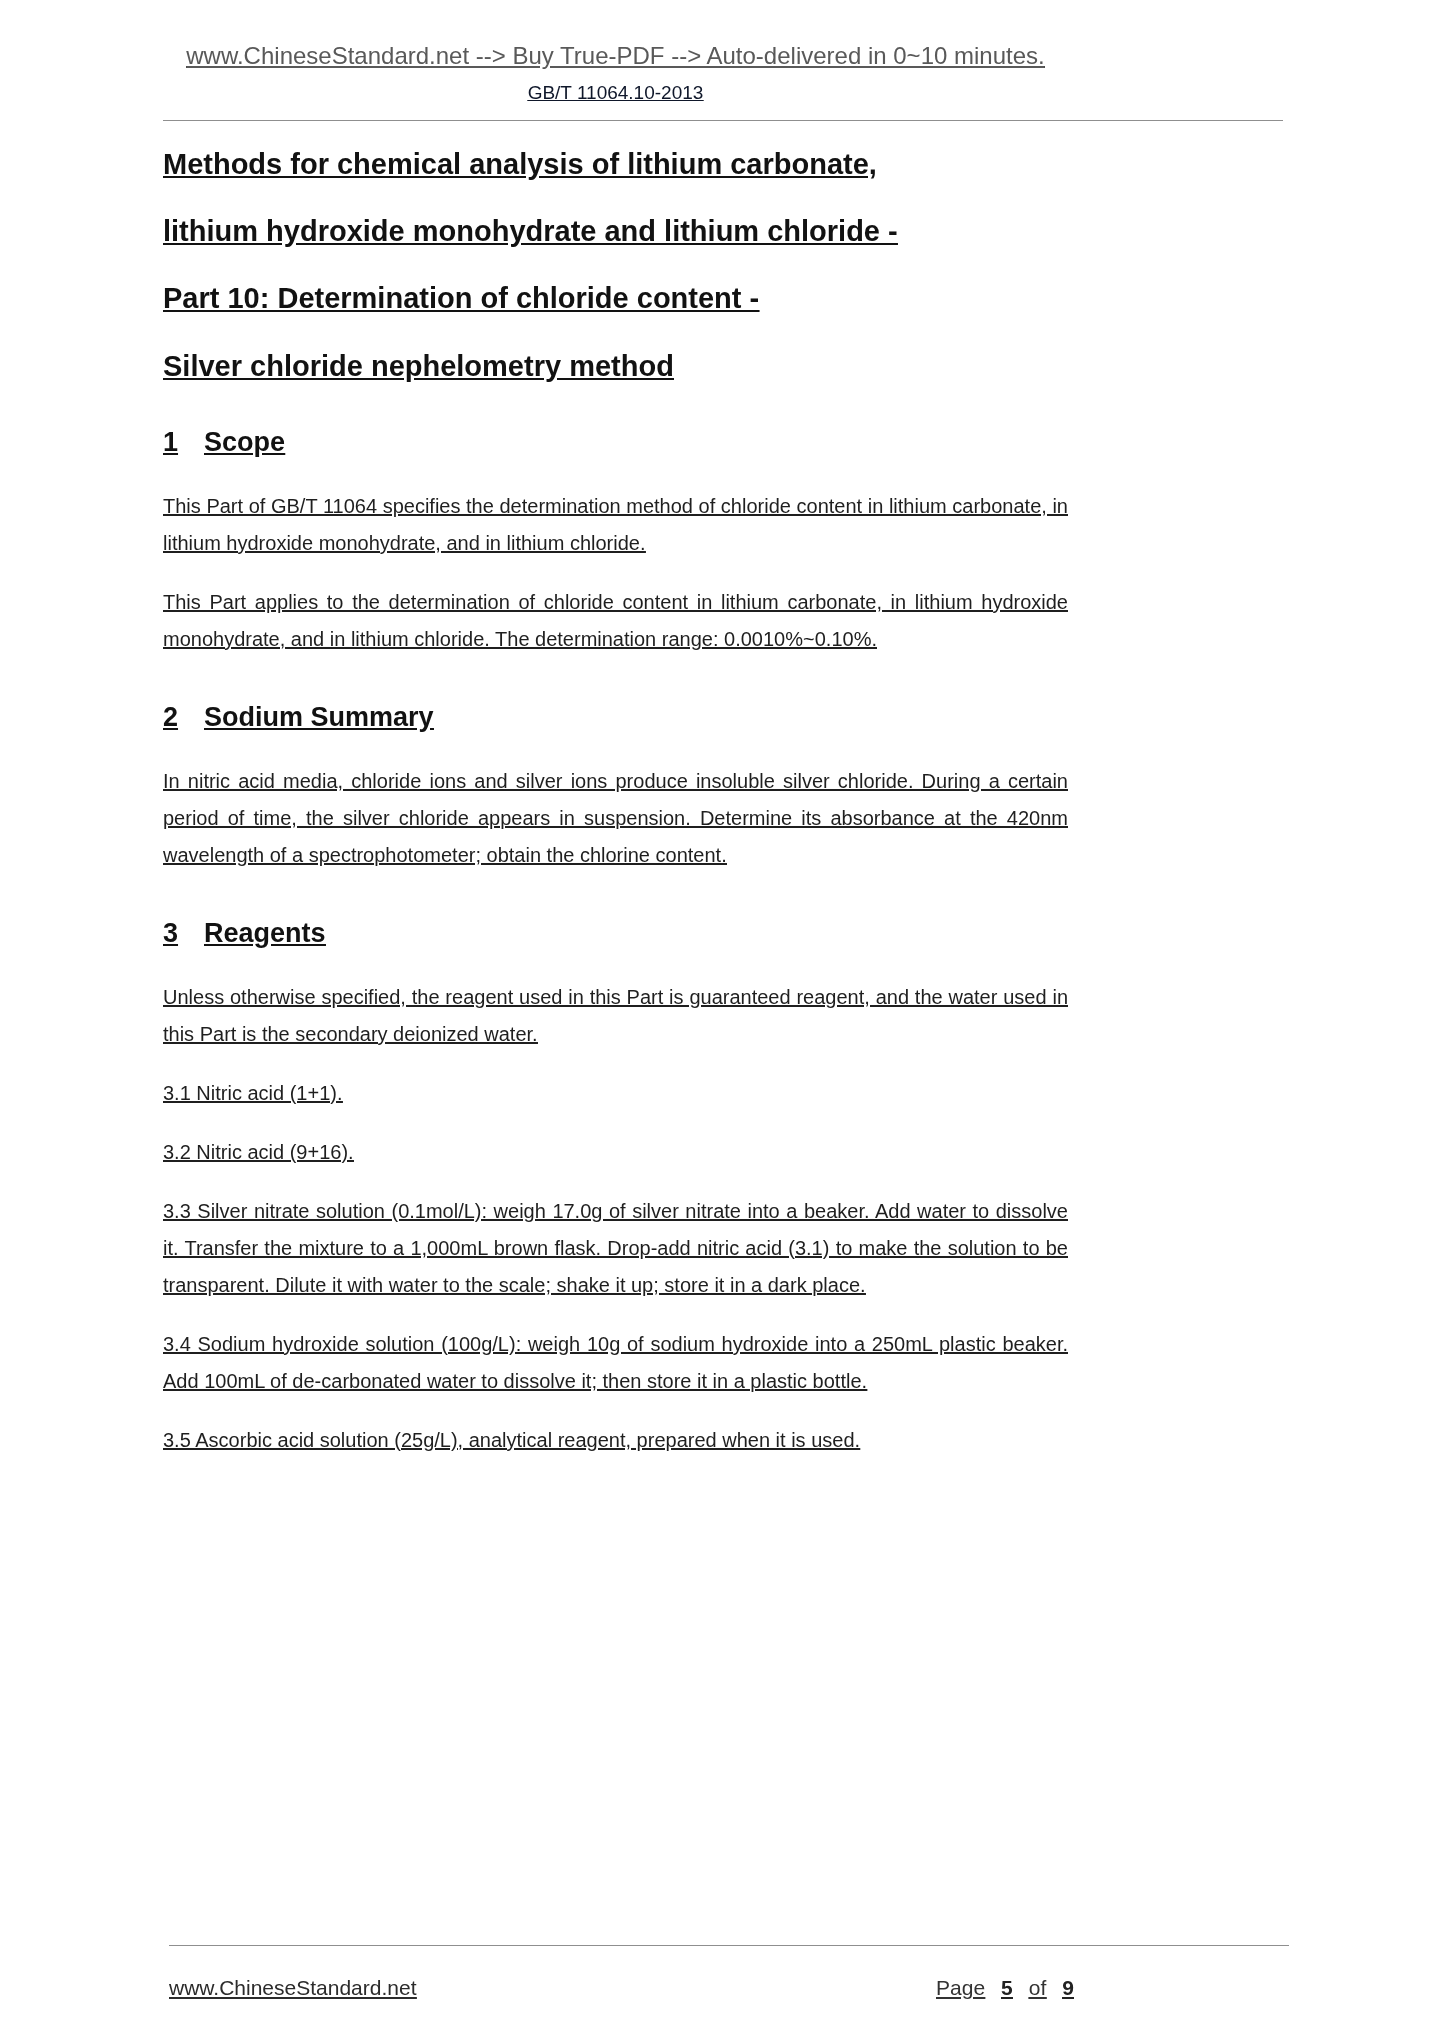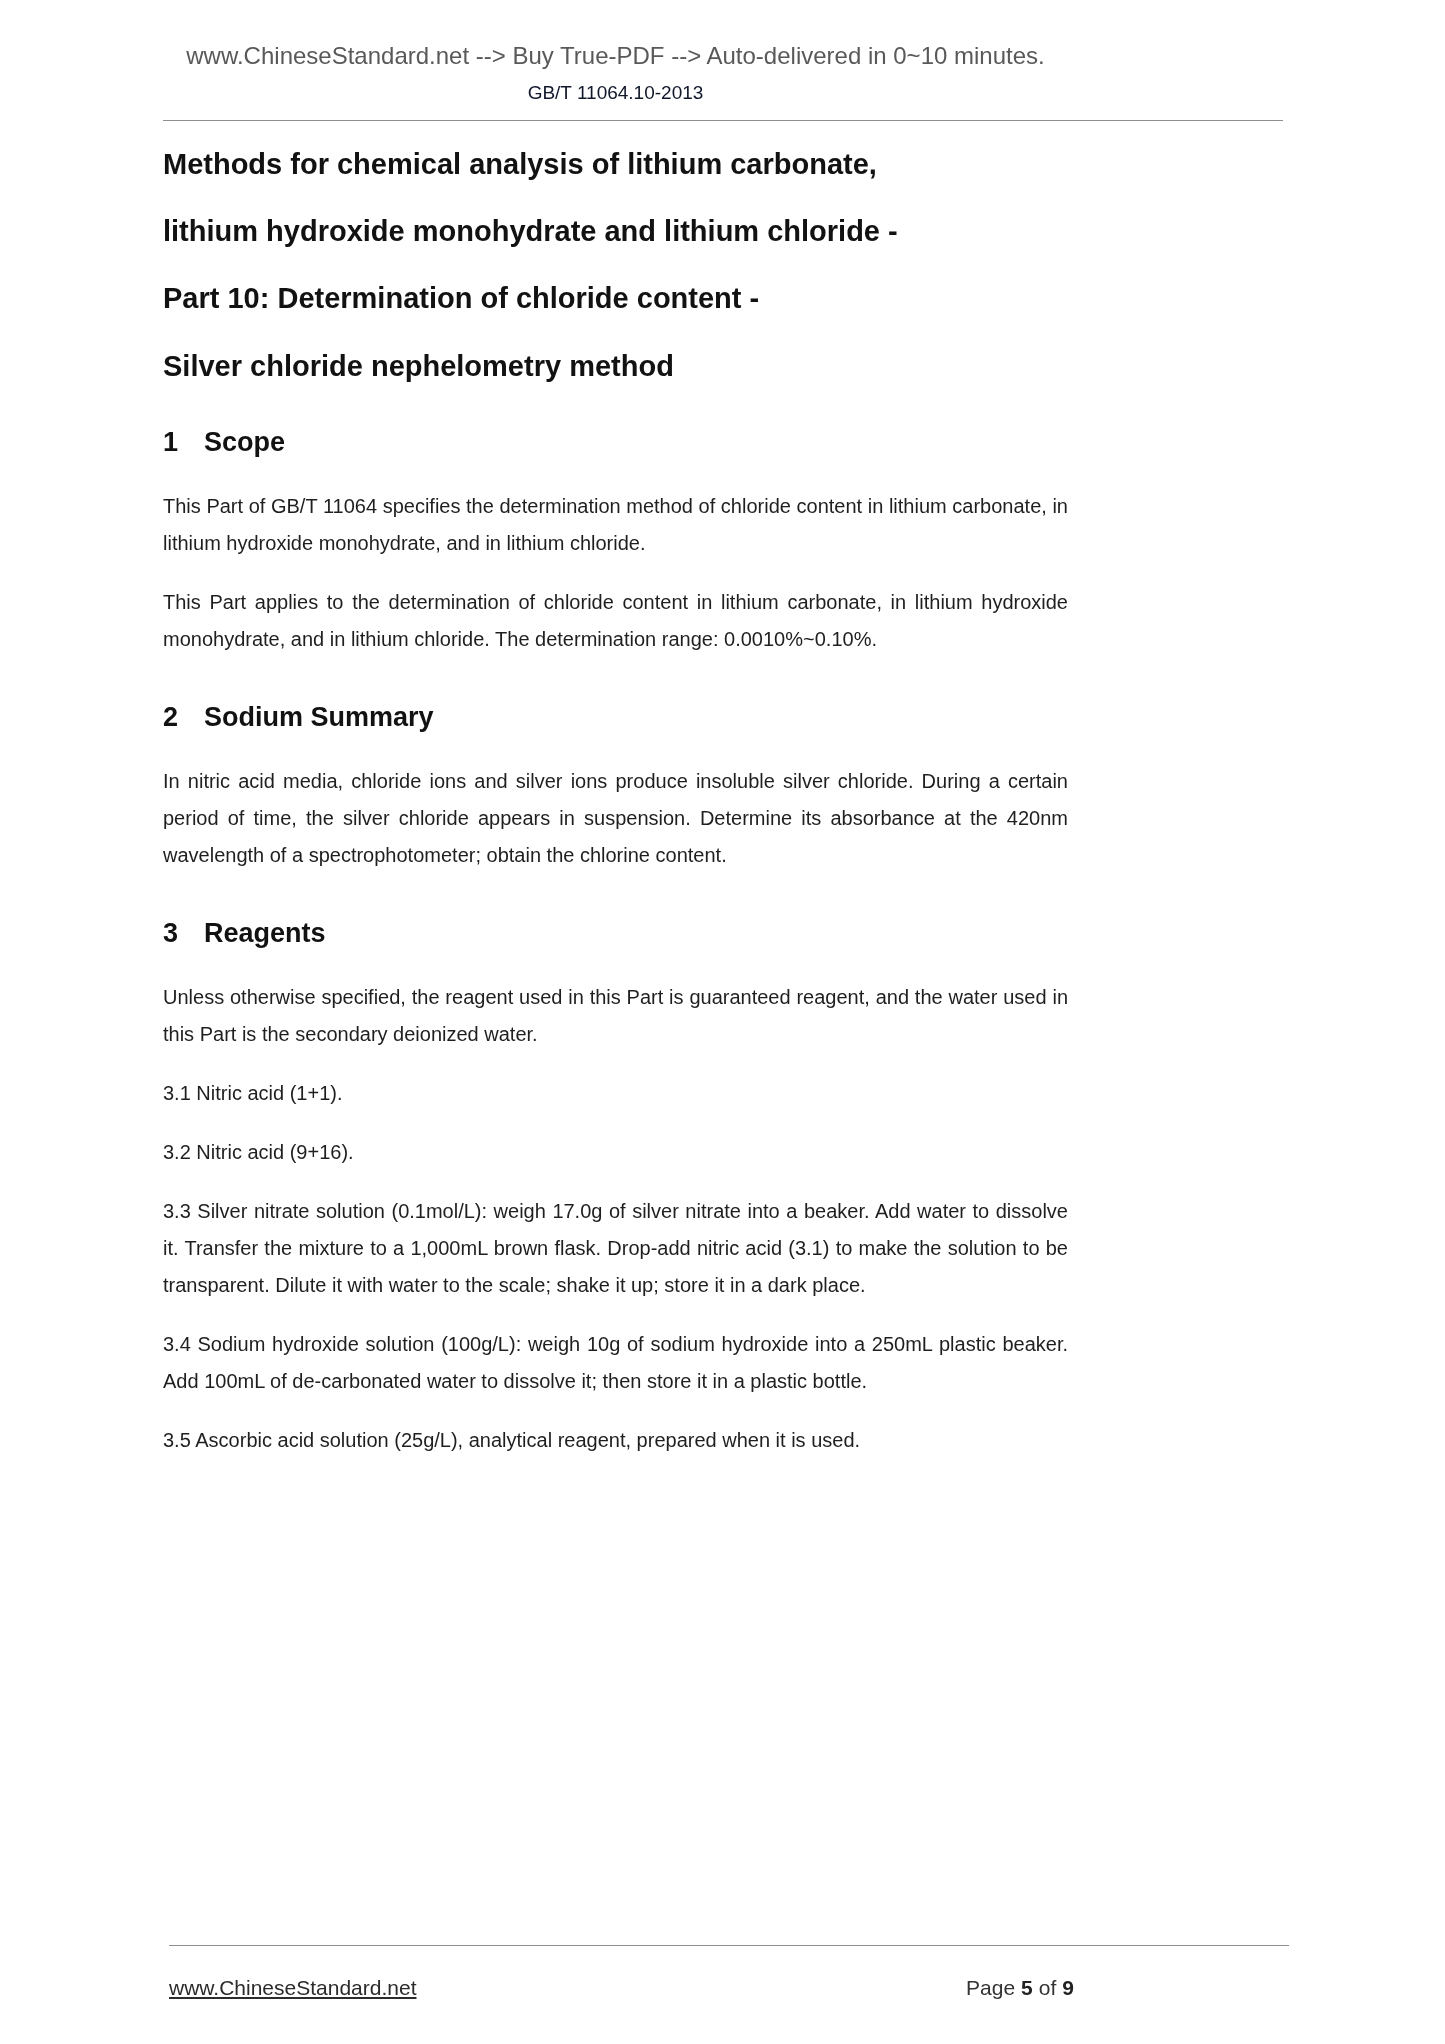--- a/index.html
+++ b/index.html
@@ -1,15 +1,15 @@
 <!DOCTYPE html>
 <html><head>
 <meta charset="utf-8">
 <style>
-  * { margin: 0; padding: 0; box-sizing: border-box; }
+  * { margin: 0; padding: 0; box-sizing: border-box; text-decoration: underline; }
   html, body { background: #ffffff; }
   body {
     width: 1445px;
     height: 2044px;
     position: relative;
     font-family: "Liberation Sans", sans-serif;
     color: #1f1f1f;
     overflow: hidden;
   }
   .page {
@@ -93,21 +93,21 @@
   .site-link {
     font-size: 21px;
     color: #2b2b2b;
     text-decoration: underline;
     cursor: pointer;
   }
   .page-indicator {
     font-size: 21px;
     color: #333333;
     display: inline-flex;
-    gap: 6px;
+    gap: 16px;
   }
   .page-indicator .num { font-weight: 700; color: #222222; }
 </style>
 </head>
 <body>
 
 <div class="page">
 
   <header>
     <div class="header-promo">www.ChineseStandard.net --&gt; Buy True-PDF --&gt; Auto-delivered in 0~10 minutes.</div>

